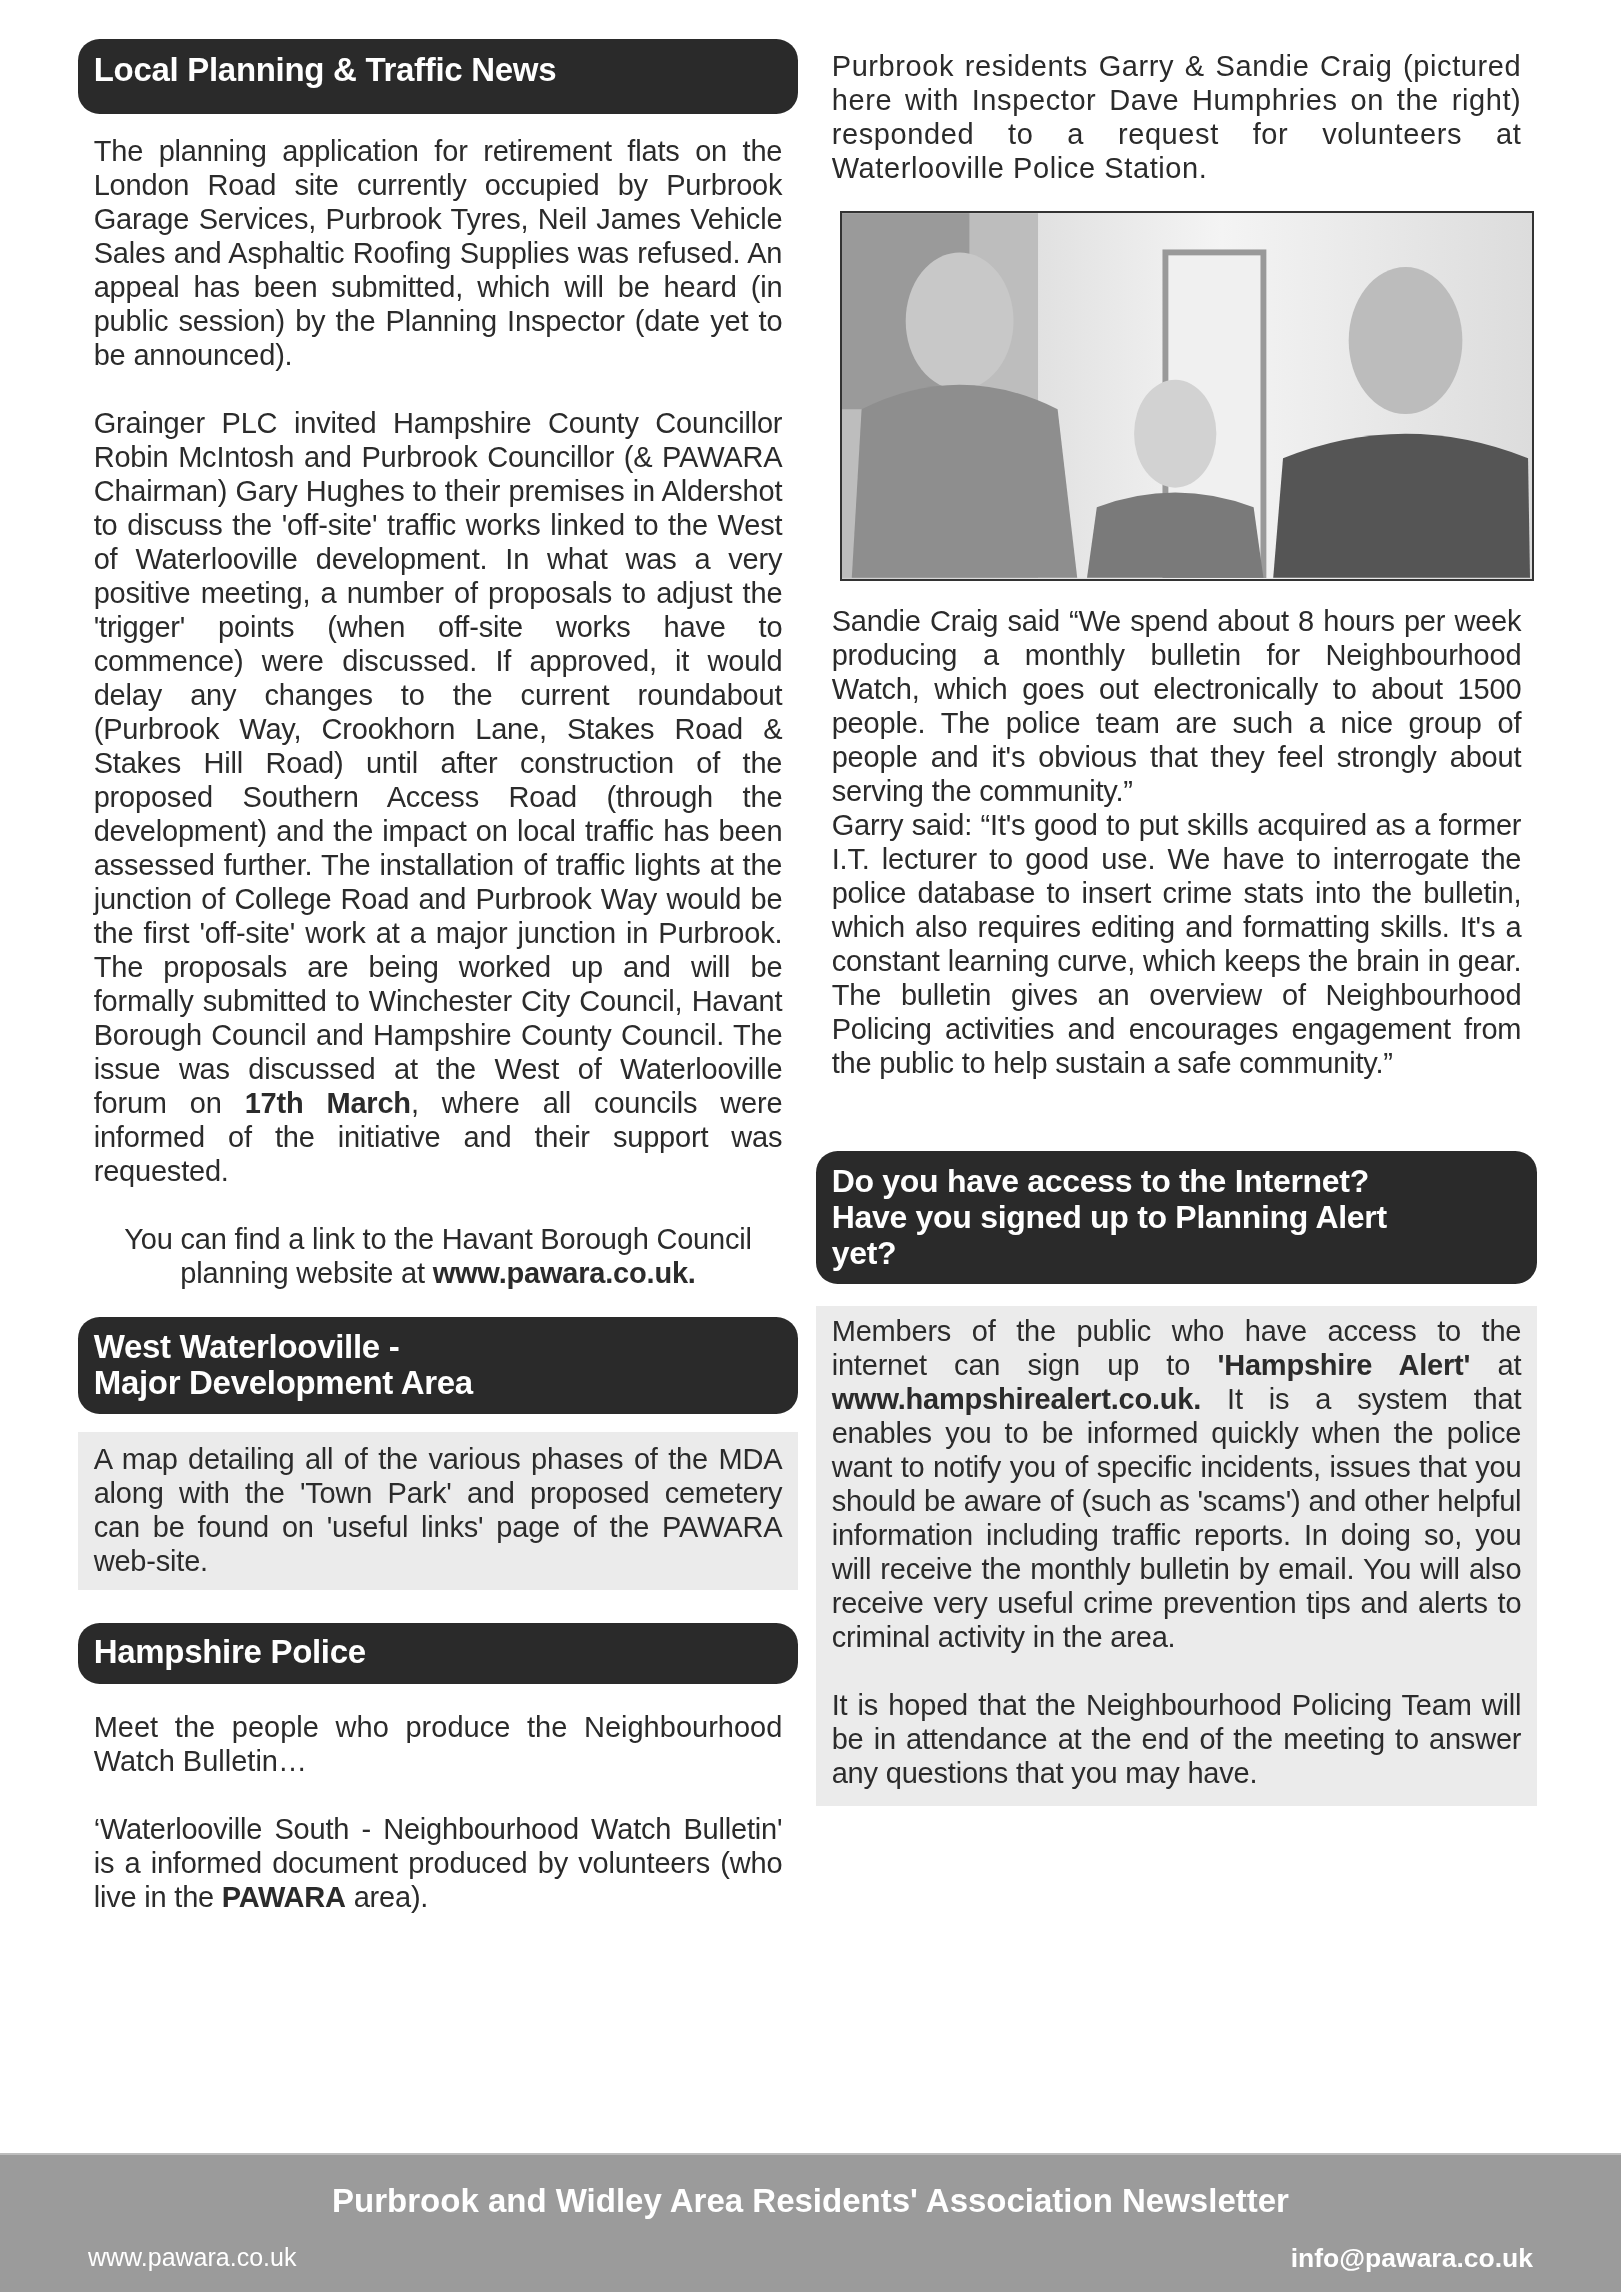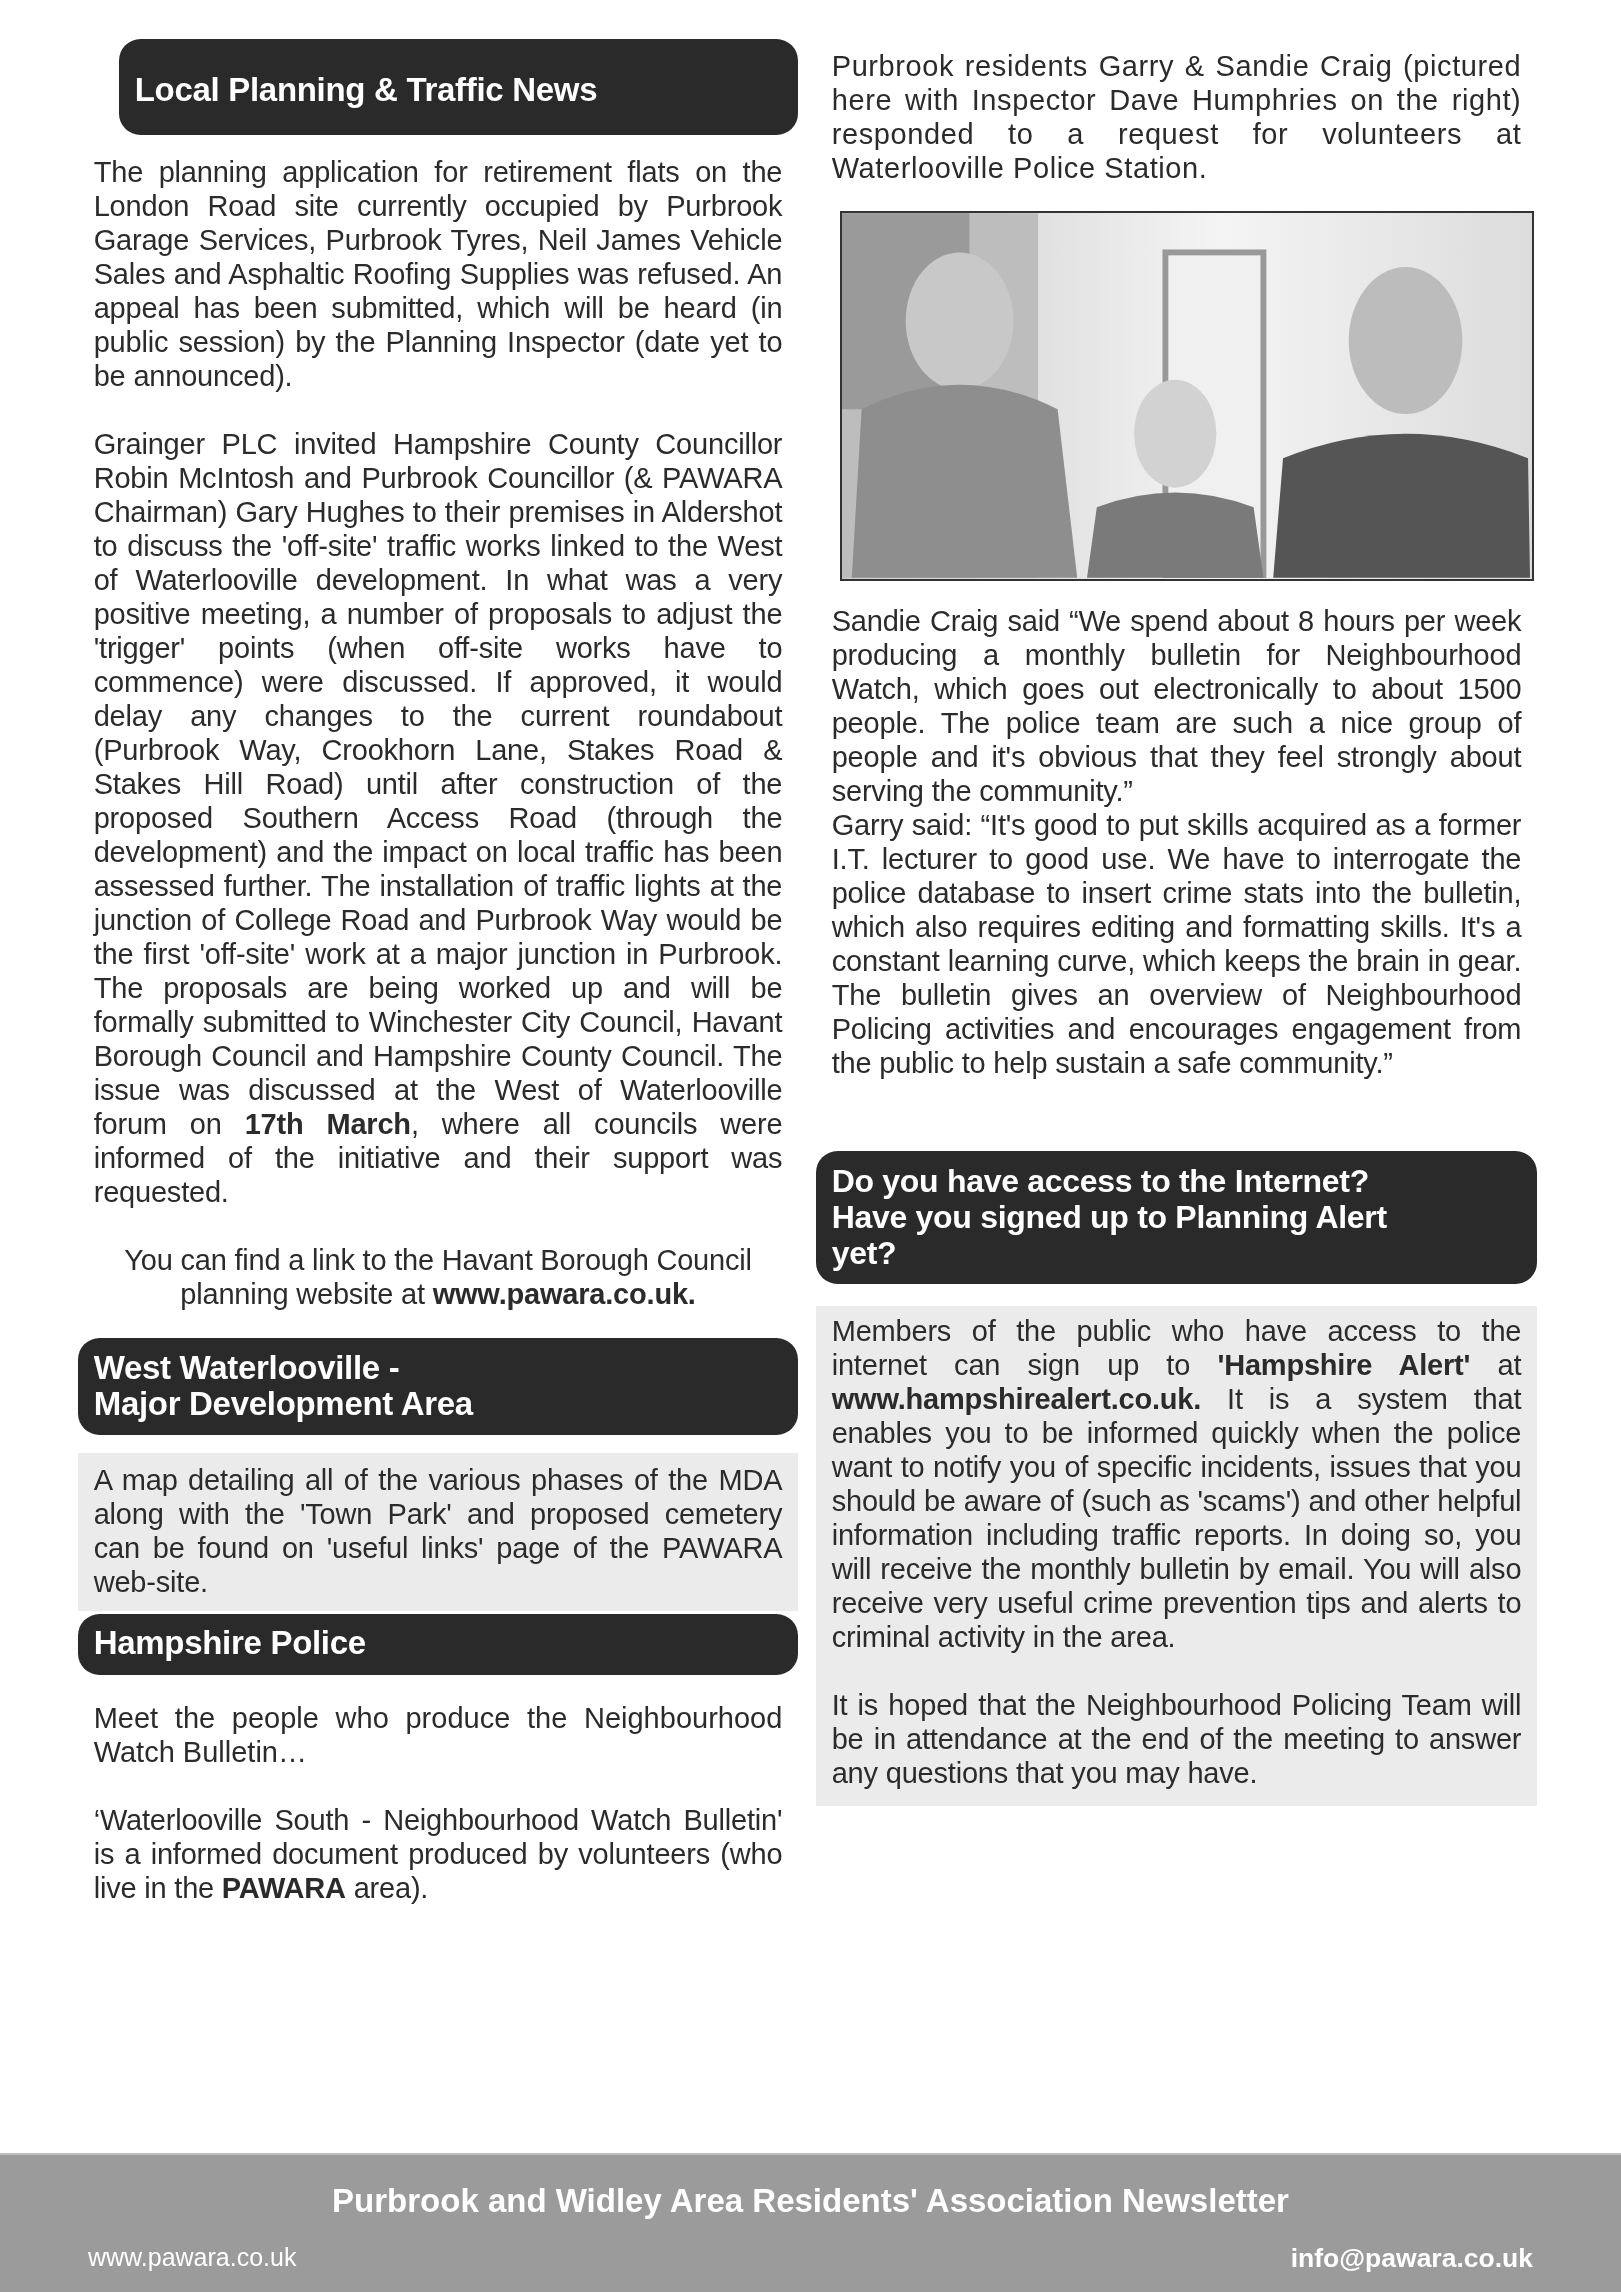--- a/index.html
+++ b/index.html
@@ -38,40 +38,40 @@
     font-weight: bold; font-size: 33px;
   }
   .footer-web { position: absolute; left: 88px; top: 88px; font-weight: normal; font-size: 25px; }
   .footer-email { position: absolute; right: 88px; top: 88px; font-weight: bold; font-size: 26.5px; }
 </style>
 </head>
 <body>
 
 <div class="col col-left">
 
-  <div class="heading" style="height:96px; padding-top:33px;margin-left:41px;">
+  <div class="heading" style="height:75px; padding-top:13px;">
     <span>Local Planning &amp; Traffic News</span>
   </div>
 
   <div class="para" style="margin-top:19.6px;">
     <p class="body-text">The planning application for retirement flats on the London Road site currently occupied by Purbrook Garage Services, Purbrook Tyres, Neil James Vehicle Sales and Asphaltic Roofing Supplies was refused.  An appeal has been submitted, which will be heard (in public session) by the Planning Inspector (date yet to be announced).</p>
     <p class="body-text" style="margin-top:34px;"><span>Grainger PLC invited Hampshire County Councillor Robin McIntosh and Purbrook Councillor (&amp; PAWARA Chairman) Gary Hughes to their premises in Aldershot to discuss the 'off-site' traffic works linked to the West of Waterlooville development.  In what was a very positive meeting, a number of proposals to adjust the 'trigger' points (when off-site works have to commence) were discussed.  If approved, it would delay any changes to the current roundabout (Purbrook Way, Crookhorn Lane, Stakes Road &amp; Stakes Hill Road) until after construction of the proposed Southern Access Road (through the development) and the impact on local traffic has been assessed further.  The installation of traffic lights at the junction of College Road and Purbrook Way would be the first 'off-site' work at a major junction in Purbrook. The proposals are being worked up and will be formally submitted to Winchester City Council, Havant Borough Council and Hampshire County Council.  The issue was discussed at the West of Waterlooville forum on </span><b>17th March</b><span>, where all councils were informed of the initiative and their support was requested.</span></p>
     <p class="body-text" style="margin-top:34px; text-align:center;"><span>You can find a link to the Havant Borough Council planning website at </span><b>www.pawara.co.uk.</b></p>
   </div>
 
   <div class="heading" style="margin-top:27.4px;">
     <div>West Waterlooville -</div>
     <div>Major Development Area</div>
   </div>
 
   <div class="grey-box" style="margin-top:17.6px; padding:9.8px 15.7px 11.8px 15.7px;">
     <p class="body-text">A map detailing all of the various phases of the MDA along with the 'Town Park' and proposed cemetery can be found on 'useful links' page of the PAWARA web-site.</p>
   </div>
 
-  <div class="heading" style="margin-top:3px;">
+  <div class="heading" style="margin-top:33px;">
     <div>Hampshire Police</div>
   </div>
 
   <div class="para" style="margin-top:25.5px;">
     <p class="body-text" style="letter-spacing:0;">Meet the people who produce the Neighbourhood Watch Bulletin…</p>
     <p class="body-text" style="margin-top:34px;"><span>‘Waterlooville South - Neighbourhood Watch Bulletin' is a informed document produced by volunteers (who live in the </span><b>PAWARA</b><span> area).</span></p>
   </div>
 </div>
 
 <div class="col col-right">

